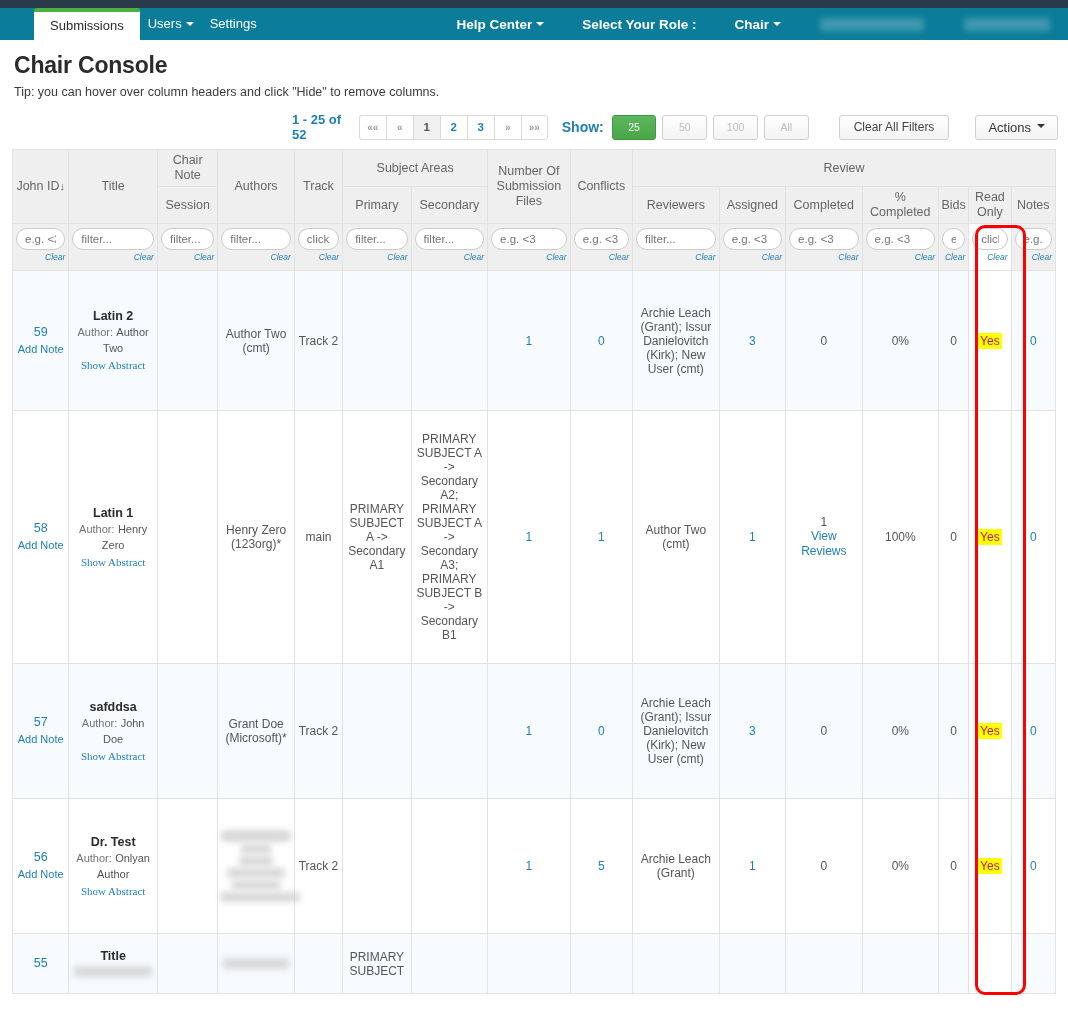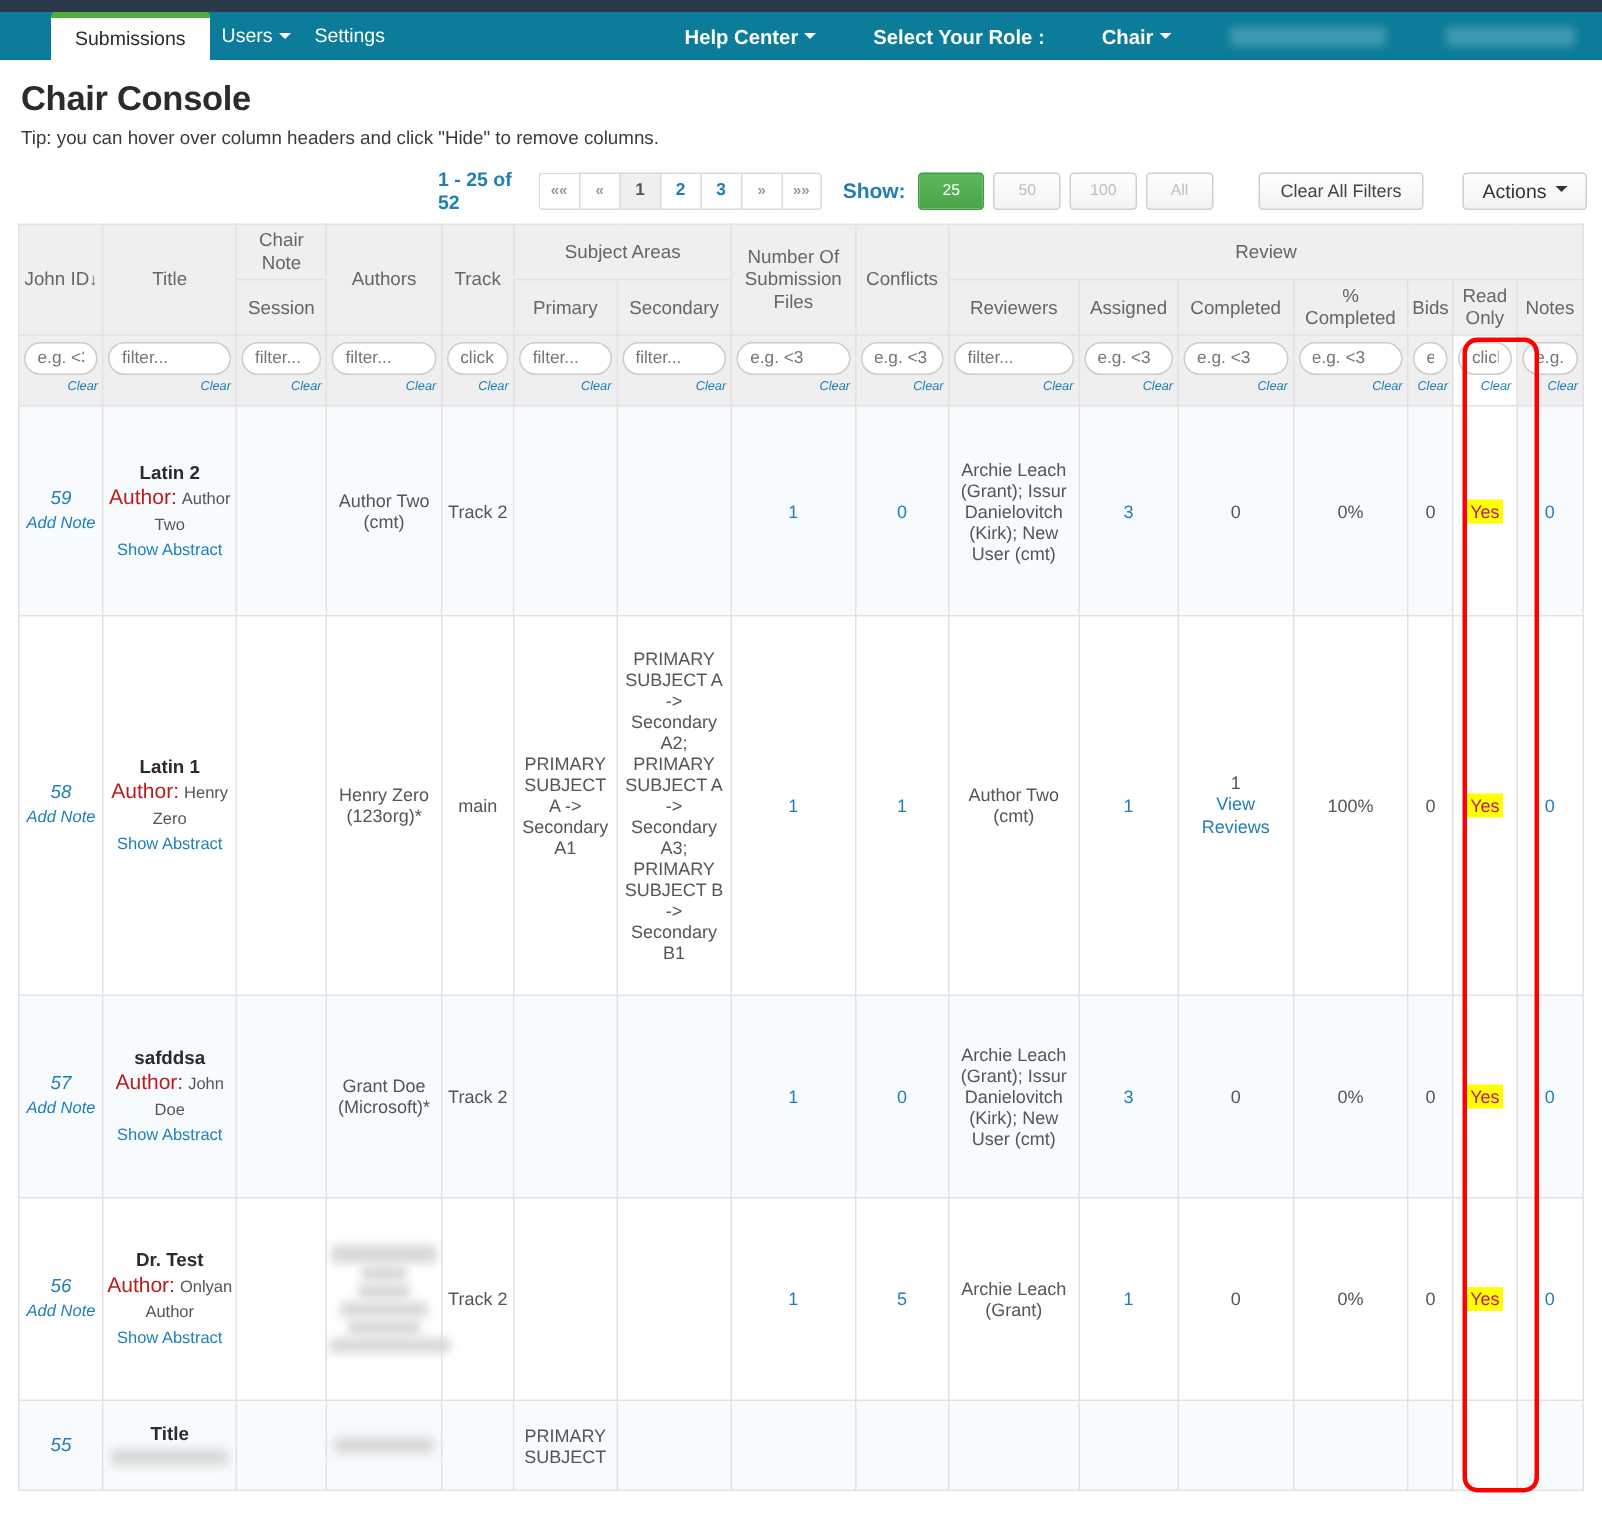--- a/index.html
+++ b/index.html
@@ -215,27 +215,27 @@
     margin-top: 2px;
     cursor: pointer;
     font-style: italic;
   }
 
   
   tr.data-row td { height: 100%; }
   tr.row-alt td { background: #f7fbfd; }
   tr.row-plain td { background: #ffffff; }
 
-  .idcell { color: #1f7fb5; font-size: 12.5px; line-height: 17px; font-style: italic; }
+  .idcell { color: #1f7fb5; font-size: 12.5px; line-height: 17px; }
   .idcell .note-link { display: block; font-size: 11px; color: #1f7fb5; cursor: pointer; }
   td.titlecell { text-align: left; vertical-align: top; padding: 6px 5px; line-height: 16px; }
   .ttl { font-weight: bold; color: #2b2b2b; font-size: 12.5px; display: block; }
-  .auth-label { color: #b91c1c; font-size: 14px; }
+  .auth-label { color: #737373; font-size: 11px; }
   .auth-name { color: #555; font-size: 11px; }
-  .abstract-link { color: #1f7fb5; font-size: 11px; cursor: pointer; display: block; margin-top: 1px; }
+  .abstract-link { color: #1f7fb5; font-size: 11px; cursor: pointer; display: block; margin-top: 1px; font-family: Liberation Serif, serif; }
   .link-num { color: #1f7fb5; }
   .plain-num { color: #555; }
   .view-reviews { color: #1f7fb5; font-size: 12px; display: block; cursor: pointer; line-height: 15px; }
   .yes-badge {
     background: #ffff00;
     color: #be185d;
     padding: 1px 2px;
     font-size: 12px;
     display: inline-block;
   }

